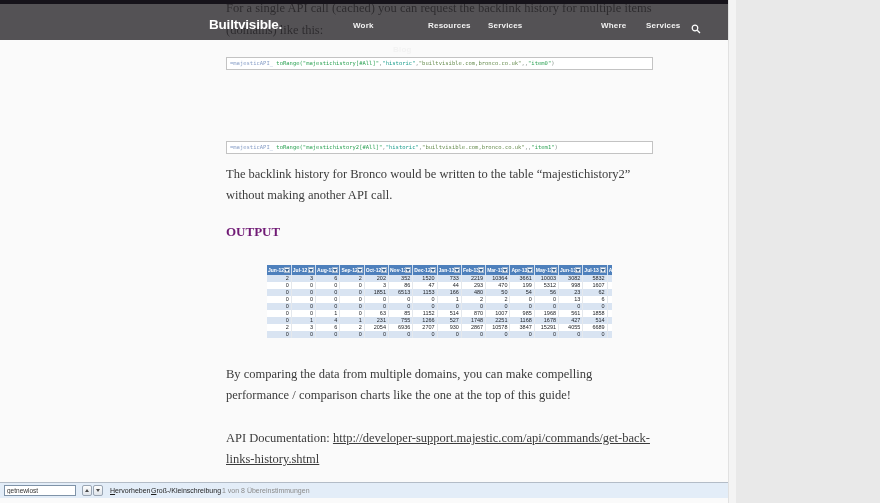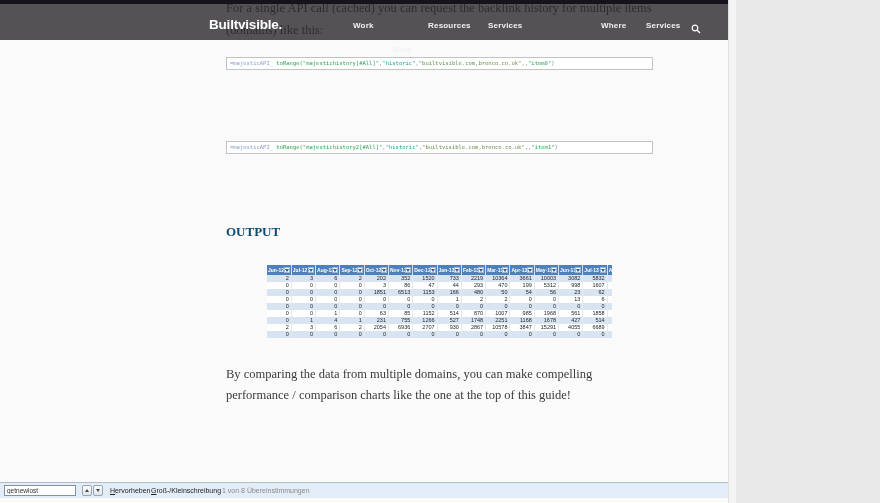--- a/index.html
+++ b/index.html
@@ -18,21 +18,21 @@
   .nav-services{left:488px;} .nav-about{left:601px;} .nav-contact{left:646px;}
   .nav-search{position:absolute;left:691px;top:16px;width:10px;height:10px;cursor:pointer;}
   
   .para{position:absolute;left:226px;width:430px;margin:0;
         font-family:"Liberation Serif","DejaVu Serif",serif;font-size:12.5px;
         line-height:21px;color:#3b3b3b;}
   .intro{top:-3px;z-index:1;line-height:22px;color:#1d1d1d;}
   .p1{top:81px;} .p2{top:164px;} .p3{top:364px;} .p4{top:428px;}
   .output-heading{position:absolute;left:226px;top:224px;margin:0;
         font-family:"Liberation Serif","DejaVu Serif",serif;font-size:13px;
-        font-weight:bold;color:#0c4a6e;}
+        font-weight:bold;color:#701a75;}
   .doc-link{color:#3b3b3b;text-decoration:underline;overflow-wrap:anywhere;cursor:pointer;}
   
   .codebox{position:absolute;left:226px;width:419px;height:11px;background:#ffffff;
            border:1px solid #c3c3c3;overflow:hidden;white-space:nowrap;
            font-family:"DejaVu Sans Mono","Liberation Mono",monospace;
            font-size:5.5px;line-height:11px;padding:0 3px;cursor:text;}
   .code1{top:57px;} .code2{top:141px;}
   .seg-blue{color:#8aa0c8;} .seg-green{color:#2fa356;} .seg-teal{color:#1f9e8e;}
   .seg-olive{color:#6b8f53;} .seg-gray{color:#7d8a80;}
   
@@ -82,20 +82,21 @@
 
 <div class="stage">
 
   <p class="para intro">For a single API call (cached) you can request the backlink history for multiple items (domains) like this:</p>
 
   <div class="codebox code1" id="code1"><span class="seg-blue">=majesticAPI_</span><span class="seg-green"> toRange(</span><span class="seg-green">"majestichistory[#All]"</span><span class="seg-gray">,</span><span class="seg-teal">"historic"</span><span class="seg-gray">,</span><span class="seg-olive">"builtvisible.com,bronco.co.uk"</span><span class="seg-gray">,,</span><span class="seg-green">"item0"</span><span class="seg-gray">)</span></div>
 
 
   <div class="codebox code2" id="code2"><span class="seg-blue">=majesticAPI_</span><span class="seg-green"> toRange(</span><span class="seg-green">"majestichistory2[#All]"</span><span class="seg-gray">,</span><span class="seg-teal">"historic"</span><span class="seg-gray">,</span><span class="seg-olive">"builtvisible.com,bronco.co.uk"</span><span class="seg-gray">,,</span><span class="seg-green">"item1"</span><span class="seg-gray">)</span></div>
 
+  <p class="para p2">The backlink history for Bronco would be written to the table “majestichistory2” without making another API call.</p>
 
   <h4 class="output-heading">OUTPUT</h4>
 
   <div class="sheet-wrap">
     <table class="sheet" id="sheet-table">
         <colgroup>
           <col>
           <col>
           <col>
           <col>
@@ -385,20 +386,21 @@
             <td>0</td>
             <td>0</td>
             <td></td>
           </tr>
         </tbody>
       </table>
   </div>
 
   <p class="para p3">By comparing the data from multiple domains, you can make compelling performance / comparison charts like the one at the top of this guide!</p>
 
+  <p class="para p4"><span>API Documentation: </span><a class="doc-link">http://developer-support.majestic.com/api/commands/get-back-links-history.shtml</a></p>
 
   <div class="navbar">
     <span class="logo">Builtvisible.</span>
     <span class="nav-item nav-work">Work</span>
     <span class="nav-item nav-blog">Blog</span>
     <span class="nav-item nav-resources">Resources</span>
     <span class="nav-item nav-services">Services</span>
     <span class="nav-item nav-about">Where</span>
     <span class="nav-item nav-contact">Services</span>
     <span class="nav-search">

